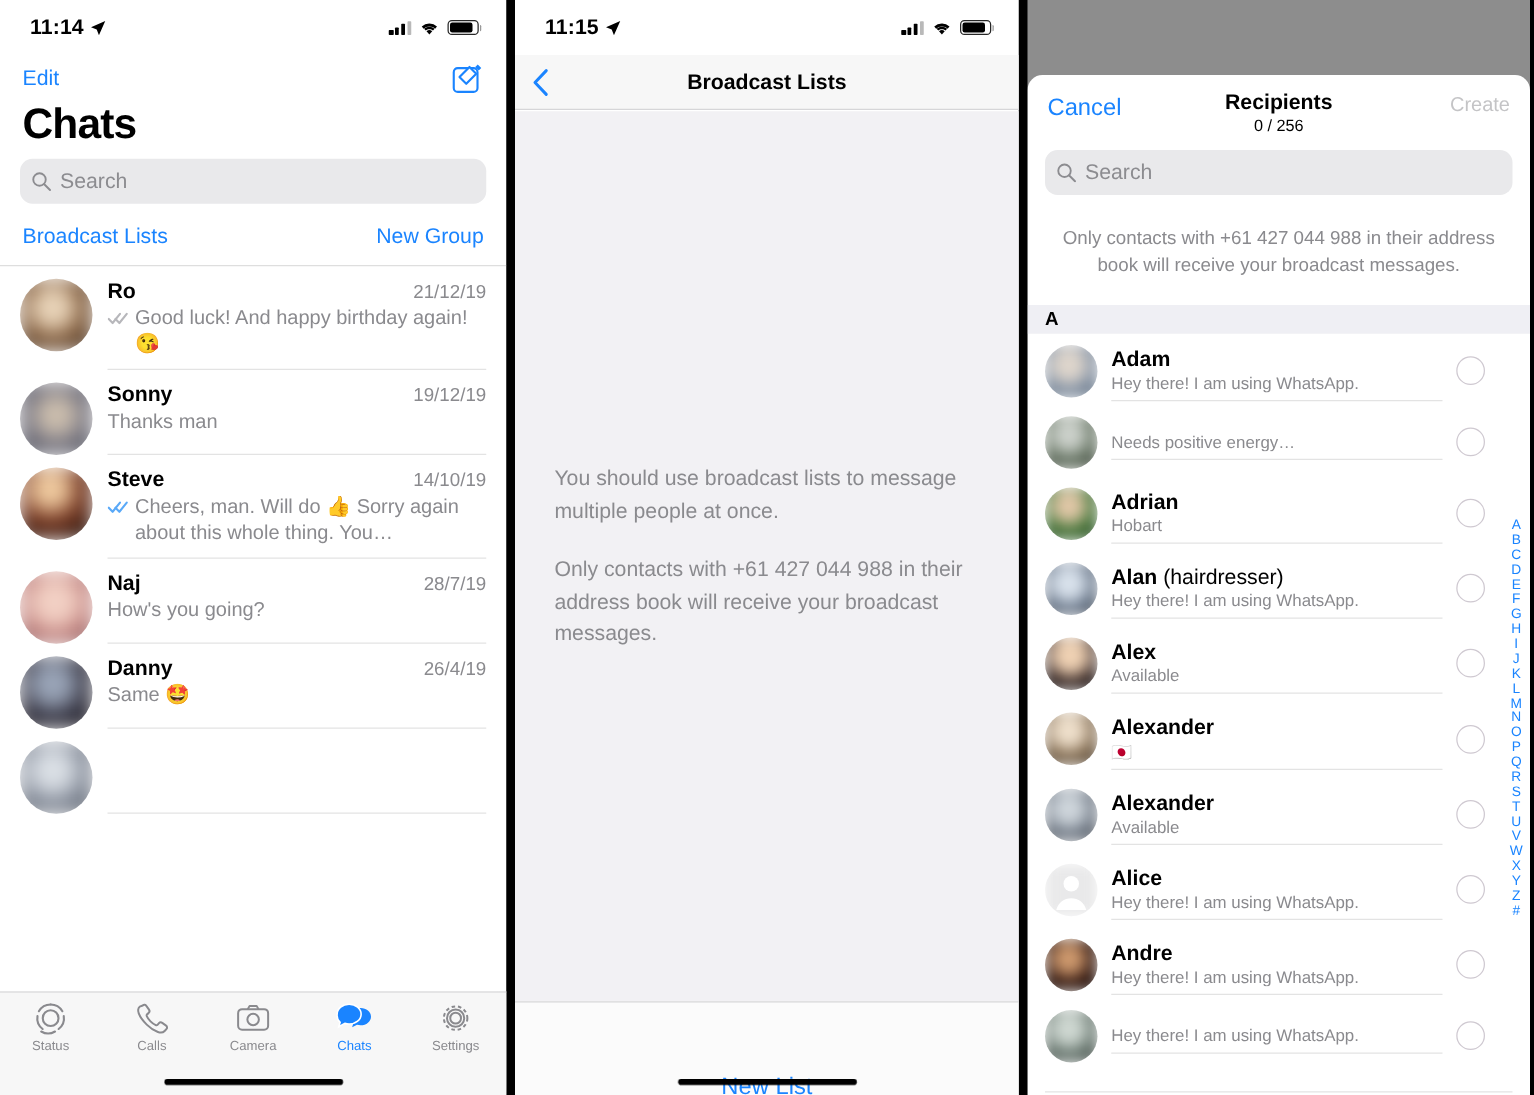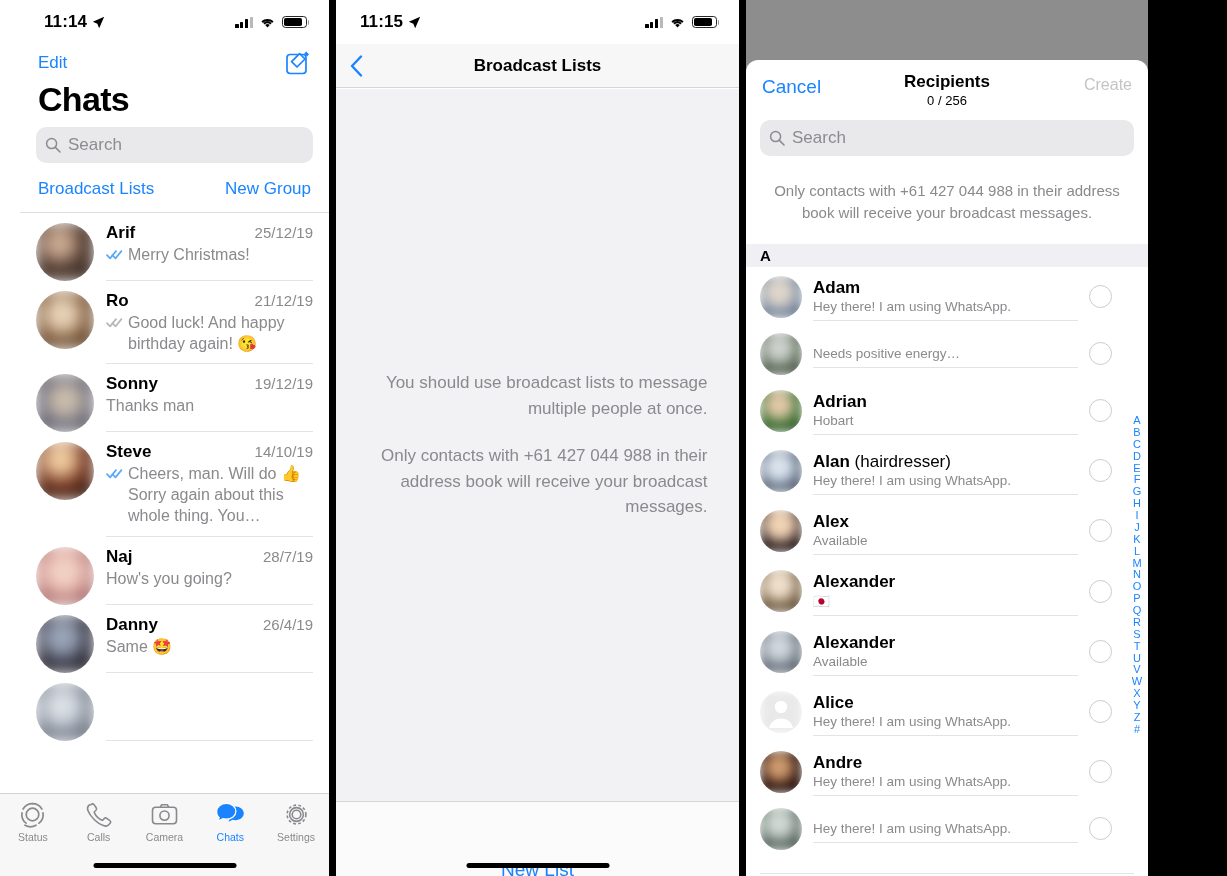--- a/index.html
+++ b/index.html
@@ -6,21 +6,21 @@
   html, body {
     width: 1227px; height: 876px;
     background: #000;
     font-family: "Liberation Sans", sans-serif;
     overflow: hidden;
   }
   .stage { position: relative; width: 1227px; height: 876px; background:#000; display:flex; }
 
   
   .panel { position: relative; height: 876px; overflow: hidden; background:#fff; }
-  .panel.p1 { width: 329px; padding-left: 20px; }
+  .panel.p1 { width: 405px; }
   .gap { width: 7px; height:876px; background:#000; flex:0 0 7px; }
   .panel.p2 { width: 403px; }
   .panel.p3 { width: 402px; }
 
   
   .statusbar {
     height: 44px; display:flex; align-items:center;
     padding: 0 22px 0 24px; font-size: 17px; font-weight: 600;
     color:#000; letter-spacing:0.1px;
   }
@@ -78,21 +78,21 @@
              width:143px; height:5px; background:#000; border-radius:3px; }
 
   
   .navbar2 { height:44px; background:#f7f7f7; display:flex; align-items:center;
              padding:0 14px; position:relative; border-bottom:1px solid #d6d6d8; }
   .back-ic { width:13px; height:22px; display:block; cursor:pointer; }
   .navtitle { position:absolute; left:0; right:0; text-align:center;
               font-size:17px; font-weight:600; color:#000; pointer-events:none; }
   .p2body { position:absolute; top:89px; bottom:75px; left:0; right:0;
             background:#f2f1f4; display:flex; align-items:center; justify-content:center; }
-  .empty-text { text-align:right; color:#8a8a8e; font-size:17px; line-height:1.5;
+  .empty-text { text-align:left; color:#8a8a8e; font-size:17px; line-height:1.5;
                 width:340px; }
   .empty-text p + p { margin-top:22px; }
   .p2footer { position:absolute; left:0; right:0; bottom:0; height:75px;
               background:#fbfbfb; border-top:1px solid #d6d6d8;
               display:flex; justify-content:center; padding-top:9px; }
   .newlist { color:#1a84ff; font-size:19px; cursor:pointer;margin-top:48px; }
 
   
   .p3 { background:#8d8d8d; }
   .dim-status { background:#8d8d8d; }
@@ -175,38 +175,20 @@
     </div>
 
     <div class="subnav">
       <span class="link">Broadcast Lists</span>
       <span class="link">New Group</span>
     </div>
 
     <div class="chatlist" id="chatlist">
         <div class="chatrow">
           <div class="avatar">
-            <div class="blur" style="background:radial-gradient(circle at 40% 35%, #c8a890 0 22%, #5a4236 45%, #2c2320 100%)"></div>
-          </div>
-          <div class="chatbody">
-            <div class="chattop">
-              <span class="chatname">Arif</span>
-              <span class="chatdate">25/12/19</span>
-            </div>
-            <div class="chatmsg">
-              <svg class="ticks" viewBox="0 0 17 13">
-                <path d="M1 7.2l3.1 3.2L10 3.1" fill="none" stroke="#5aa9f8" stroke-width="1.7" stroke-linecap="round" stroke-linejoin="round"></path>
-                <path d="M6.4 7.2l3.1 3.2L15.4 3.1" fill="none" stroke="#5aa9f8" stroke-width="1.7" stroke-linecap="round" stroke-linejoin="round"></path>
-              </svg>
-              <span class="txt">Merry Christmas!</span>
-            </div>
-          </div>
-        </div>
-        <div class="chatrow">
-          <div class="avatar">
             <div class="blur" style="background:radial-gradient(circle at 45% 40%, #e8d3b8 0 25%, #8f6a4a 50%, #3b2a1d 100%)"></div>
           </div>
           <div class="chatbody">
             <div class="chattop">
               <span class="chatname">Ro</span>
               <span class="chatdate">21/12/19</span>
             </div>
             <div class="chatmsg">
               <svg class="ticks" viewBox="0 0 17 13">
                 <path d="M1 7.2l3.1 3.2L10 3.1" fill="none" stroke="#b7b7bb" stroke-width="1.7" stroke-linecap="round" stroke-linejoin="round"></path>

